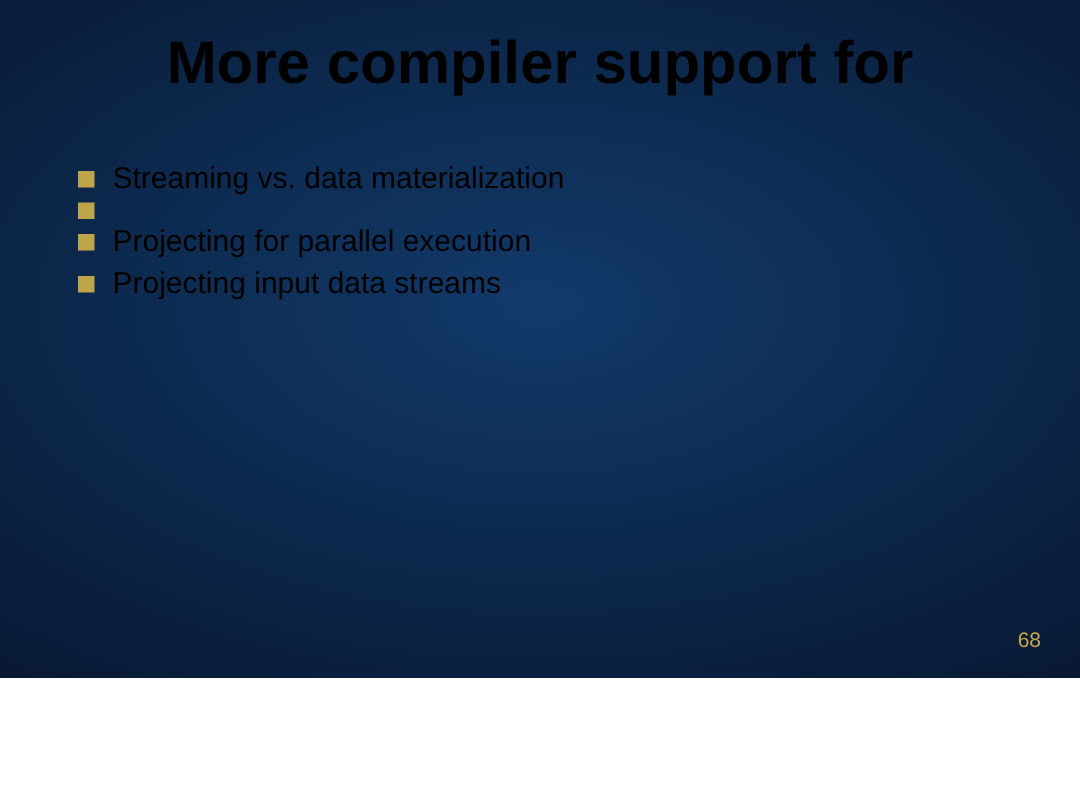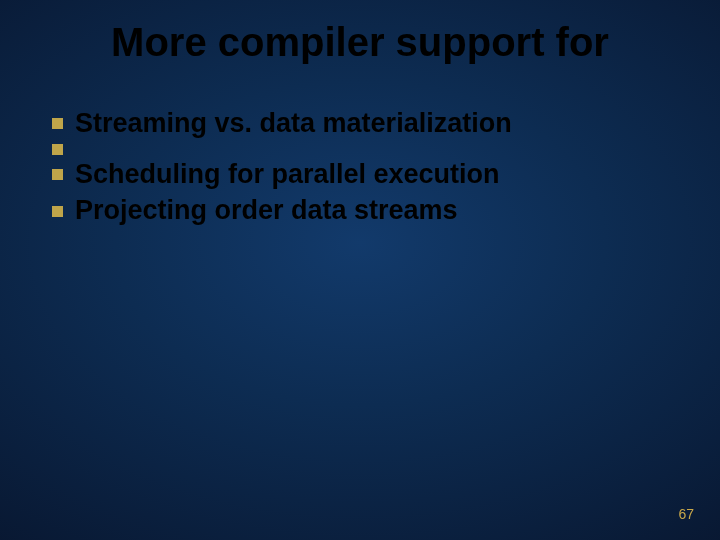--- a/index.html
+++ b/index.html
@@ -5,21 +5,21 @@
   html, body {
     margin: 0;
     padding: 0;
     width: 720px;
     height: 540px;
     overflow: hidden;
     font-family: Arial, Helvetica, sans-serif;
   }
   .slide {
     width: 720px;
-    height: 540px;
+    height: 452px;
     background: radial-gradient(ellipse 85% 75% at 50% 45%, #123a6b 0%, #0d2c52 40%, #08162f 100%);
     position: relative;
     box-sizing: border-box;
   }
   .title {
     color: #000000;
     font-weight: bold;
     font-size: 40px;
     line-height: 1.12;
     text-align: center;
@@ -36,22 +36,22 @@
   }
   .bullet {
     width: 11px;
     height: 11px;
     background: #bfa54a;
     flex: 0 0 auto;
     margin-right: 12px;
   }
   .label {
     color: #000000;
-    font-size: 27px;
-    font-weight: bold;
+    font-size: 20px;
+    font-weight: normal;
     line-height: 1.25;
   }
   .pagenum {
     position: absolute;
     right: 26px;
     bottom: 18px;
     color: #c9a84a;
     font-size: 14px;
   }
 </style>
@@ -67,23 +67,23 @@
   <div class="body">
     <div class="item">
       <span class="bullet"></span>
       <span class="label">Streaming vs. data materialization</span>
     </div>
     <div class="item">
       <span class="bullet"></span>
     </div>
     <div class="item">
       <span class="bullet"></span>
-      <span class="label">Scheduling for parallel execution</span>
+      <span class="label">Projecting for parallel execution</span>
     </div>
     <div class="item">
       <span class="bullet"></span>
-      <span class="label">Projecting order data streams</span>
+      <span class="label">Projecting input data streams</span>
     </div>
   </div>
 
-  <div class="pagenum">67</div>
+  <div class="pagenum">68</div>
 
 </div>
 
 </body></html>

